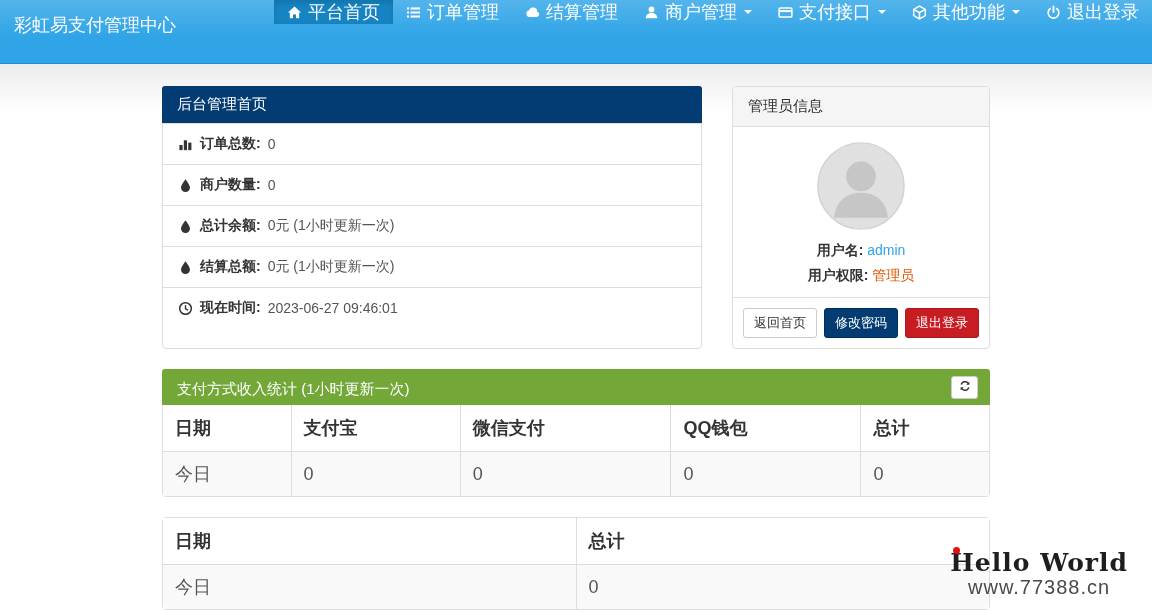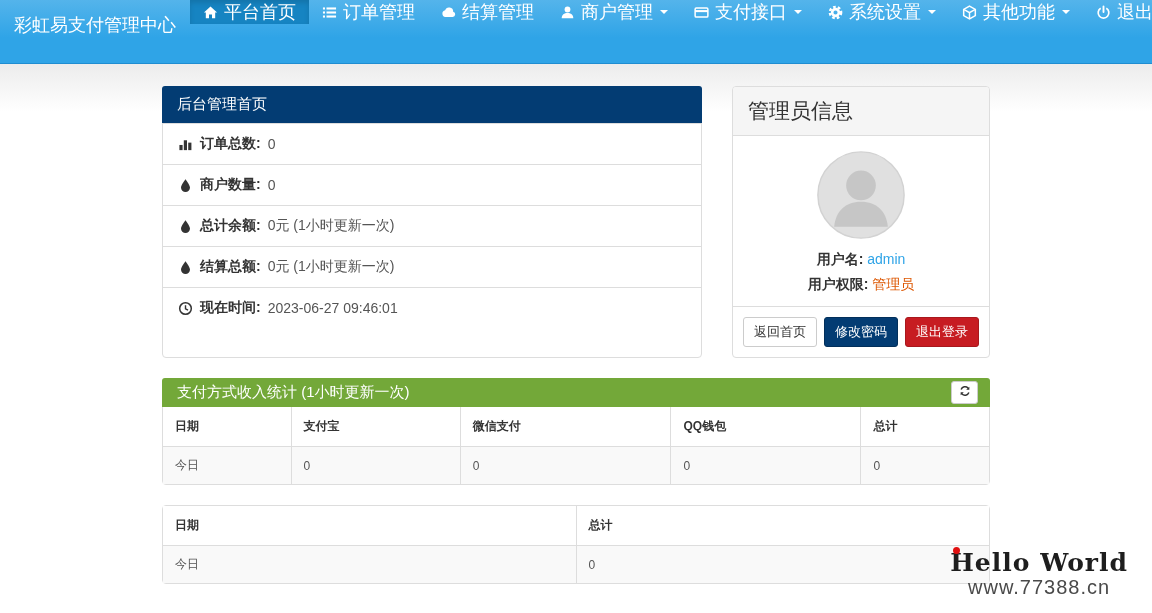--- a/index.html
+++ b/index.html
@@ -35,21 +35,21 @@
   .page { height:563px; background:linear-gradient(#ececec,#ffffff 48px); padding-top:22px; }
   .container { width:828px; margin:0 auto; }
   .top-row { display:flex; gap:30px; }
   
   .panel { background:#fff; border:1px solid #ddd; border-radius:4px; }
   .panel-info-head {
     background:#033c73; color:#fff; font-size:15px;
     padding:9px 15px; border-radius:3px 3px 0 0; margin:-1px -1px 0;
   }
   .panel-default-head {
-    background:#f5f5f5; color:#333; font-size:21px;
+    background:#f5f5f5; color:#333; font-size:15px;
     padding:10px 15px; border-bottom:1px solid #ddd; border-radius:3px 3px 0 0;
   }
   .left-panel { width:544px; }
   .stat-row {
     display:flex; align-items:center; padding:11px 15px;
     border-top:1px solid #ddd; color:#555;
   }
   .stat-row:first-of-type { border-top:none; }
   .sico { display:inline-flex; width:15px; height:15px; margin-right:7px; color:#333; }
   .sico svg { width:15px; height:15px; fill:currentColor; }
@@ -67,33 +67,33 @@
   .btn {
     font-size:13px; padding:5px 10px; border-radius:3px; cursor:pointer;
     border:1px solid transparent; font-family:inherit; white-space:nowrap;
   }
   .btn-default { background:#fff; border-color:#ccc; color:#333; }
   .btn-info { background:#033c73; border-color:#022f5a; color:#fff; }
   .btn-danger { background:#c71c22; border-color:#a8181d; color:#fff; }
   
   .table-panel { margin-top:20px; border:1px solid #ddd; border-radius:4px; background:#fff; }
   .tp-head {
-    display:flex; align-items:center; justify-content:space-between;
+    display:flex; align-items:flex-end; justify-content:space-between;
     color:#fff; font-size:15px; padding:6px 12px 6px 15px; border-radius:3px 3px 0 0;
-    margin:-1px -1px 0; height:29px;
+    margin:-1px -1px 0; height:36px;
   }
   .tp-head.success { background:#73a839; }
   .tp-head.warning { background:#dd5600; }
   .btn-refresh {
     width:27px; height:23px; background:#fff; border:1px solid #ccc; border-radius:3px;
     display:inline-flex; align-items:center; justify-content:center; cursor:pointer;
   }
   .btn-refresh svg { width:12px; height:12px; fill:#333; }
   table { width:100%; border-collapse:collapse; }
-  th, td { border:1px solid #ddd; padding:11px 12px; text-align:left; font-size:12px; }
+  th, td { border:1px solid #ddd; padding:11px 12px; text-align:left; font-size:18px; }
   th { color:#333; font-weight:bold; background:#fff; border-top:none; }
   td { color:#555; background:#f9f9f9; padding:10px 12px; }
   th:first-child, td:first-child { border-left:none; }
   th:last-child, td:last-child { border-right:none; }
   td { border-bottom:none; }
   
   .t1 .c0{width:15.5%} .t1 .c1{width:20.5%} .t1 .c2{width:25.5%} .t1 .c3{width:23%} .t1 .c4{width:15.5%}
   .t2 .c0{width:50%} .t2 .c1{width:50%}
   
   .watermark { position:absolute; right:24px; bottom:14px; text-align:center; pointer-events:none; }
@@ -150,30 +150,20 @@
       <span class="caret"></span>
     </a>
     <a class="nav-item">
       <span class="nico">
           <svg viewBox="0 0 16 16">
             <rect x="1.2" y="3.2" width="13.6" height="9.6" rx="1.2" fill="none" stroke="currentColor" stroke-width="1.6"></rect>
             <rect x="1.2" y="5.4" width="13.6" height="2.2"></rect>
           </svg>
         </span>
       <span>支付接口</span>
-      <span class="caret"></span>
-    </a>
-    <a class="nav-item">
-      <span class="nico">
-          <svg viewBox="0 0 16 16">
-            <circle cx="8" cy="8" r="6" fill="none" stroke="currentColor" stroke-width="2.6" stroke-dasharray="2.8 2.2"></circle>
-            <circle cx="8" cy="8" r="3.6" fill="none" stroke="currentColor" stroke-width="2.8"></circle>
-          </svg>
-        </span>
-      <span>系统设置</span>
       <span class="caret"></span>
     </a>
     <a class="nav-item">
       <span class="nico">
           <svg viewBox="0 0 16 16">
             <path d="M8 1.2 L14.2 4.7 V11.3 L8 14.8 L1.8 11.3 V4.7 Z" fill="none" stroke="currentColor" stroke-width="1.6"></path>
             <path d="M1.8 4.7 L8 8.2 L14.2 4.7 M8 8.2 V14.8" fill="none" stroke="currentColor" stroke-width="1.6"></path>
           </svg>
         </span>
       <span>其他功能</span>

